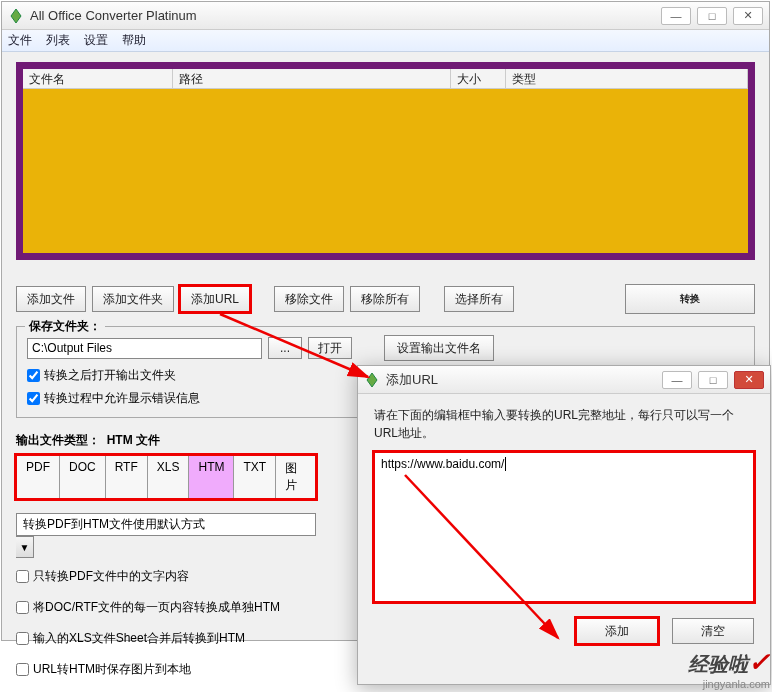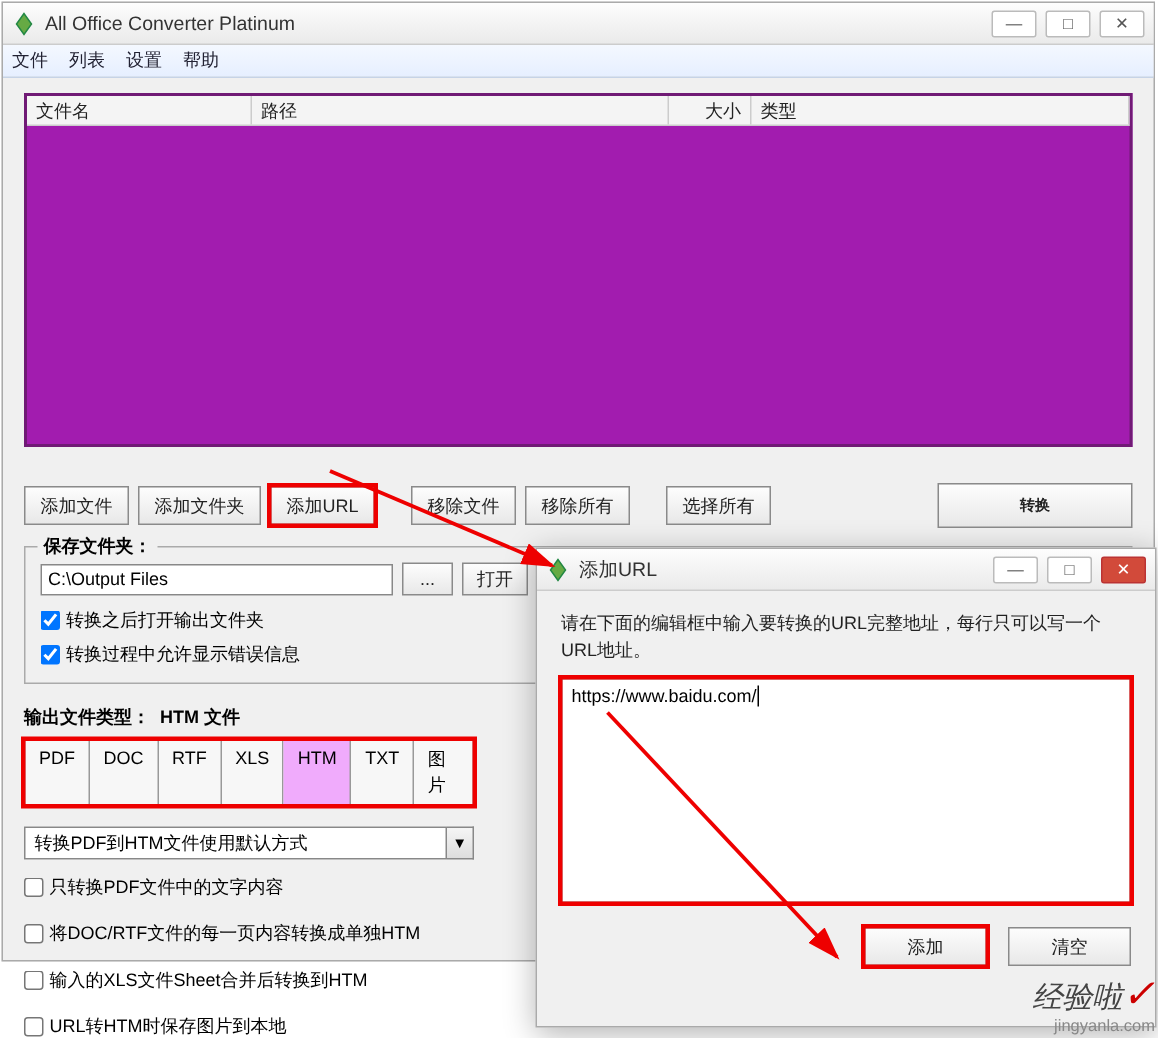--- a/index.html
+++ b/index.html
@@ -7,50 +7,50 @@
 .window { position: absolute; border: 1px solid #aaa; background: #f0f0f0; }
 .main-window { left: 1px; top: 1px; width: 769px; height: 640px; }
 .titlebar { height: 28px; background: linear-gradient(#fdfdfd,#eaeaea); border-bottom: 1px solid #ccc; display: flex; align-items: center; padding: 0 6px; }
 .title-icon { width: 16px; height: 16px; margin-right: 6px; display: inline-flex; }
 .title-text { font-size: 13px; color: #333; flex: 1; }
 .win-btns { display: flex; gap: 6px; }
 .win-btn { width: 30px; height: 18px; border: 1px solid #bbb; background: #fff; border-radius: 2px; display: flex; align-items: center; justify-content: center; font-size: 11px; color: #555; }
 .menubar { height: 22px; background: linear-gradient(#f4f8ff,#e6efff); border-bottom: 1px solid #c6d3e6; display: flex; align-items: center; padding: 0 6px; gap: 14px; font-size: 12px; color: #223; }
 .menubar span { cursor: default; }
 .content { padding: 10px 14px; }
-.filelist { border: 2px solid #701a75; background: #a21caf; height: 236px; }
+.filelist { border: 7px solid #701a75; background: #eab308; height: 198px; }
 .fl-header { display: flex; height: 20px; background: #f4f4f4; border-bottom: 1px solid #ccc; }
 .fl-col { border-right: 1px solid #ccc; padding: 2px 6px; font-size: 12px; color: #222; }
 .btn-row { display: flex; gap: 6px; margin-top: 24px; align-items: center; }
 .btn { height: 26px; padding: 0 10px; background: linear-gradient(#fdfdfd,#e8e8e8); border: 1px solid #8a8a8a; font-size: 12px; color: #222; display: inline-flex; align-items: center; justify-content: center; min-width: 68px; }
 .btn.big { min-width: 130px; height: 30px; font-size: 10px; font-weight: bold; }
 .btn.sm { min-width: 34px; padding: 0 4px; height: 22px; }
 .red-box { outline: 3px solid #e00; outline-offset: -1px; }
 .groupbox { border: 1px solid #aaa; margin-top: 12px; padding: 8px 10px 10px; position: relative; }
 .group-legend { position: absolute; top: -9px; left: 8px; background: #f0f0f0; padding: 0 4px; font-size: 12px; font-weight: bold; }
 .text-input { height: 21px; border: 1px solid #888; background: #fff; padding: 0 4px; font-size: 12px; }
 .chk-row { display: flex; align-items: center; gap: 4px; margin-top: 6px; font-size: 12px; }
 .chk-row input { margin:0; }
 .type-label { font-size: 12px; font-weight: bold; margin-top: 14px; }
 .type-tabs { display: flex; margin-top: 6px; border: 1px solid #999; background:#f7f7f7; }
 .type-tab { padding: 4px 9px; border-right: 1px solid #999; font-size: 12px; }
 .type-tab:last-child { border-right: none; }
 .type-tab.active { background: #f0abfc; }
-.dropdown { display: flex; margin-top: 14px; }
+.dropdown { display: flex; margin-top: 14px; flex-direction: column; }
 .dropdown .dd-body { flex: 1; height: 22px; border: 1px solid #888; background: #fff; padding: 2px 6px; font-size: 12px; }
 .dropdown .dd-arrow { width: 18px; height: 22px; border: 1px solid #888; border-left: none; background: linear-gradient(#f5f5f5,#ddd); display: flex; align-items: center; justify-content: center; font-size: 10px; }
 .opt-area { margin-top: 10px; }
 .dialog { left: 357px; top: 365px; width: 414px; height: 320px; box-shadow: 0 4px 20px rgba(0,0,0,0.3); }
 .dialog .win-btns .win-btn.close { background: #d24a3a; color: #fff; border-color: #b33; }
 .dialog-body { padding: 12px 16px; background: #f0f0f0; height: calc(100% - 28px); display: flex; flex-direction: column; }
 .instr { font-size: 12px; color: #222; line-height: 1.5; }
 .url-input { margin-top: 10px; height: 150px; border: 1px solid #888; background: #fff; padding: 4px 6px; font-size: 12px; position: relative; }
 .dlg-btns { display: flex; justify-content: flex-end; gap: 14px; margin-top: 16px; }
 .watermark-logo { position: absolute; right: 2px; bottom: 2px; display: flex; flex-direction: column; align-items: flex-end; color: #666; }
-.logo-big { font-size: 20px; font-weight: normal; font-style: italic; color: #444; }
+.logo-big { font-size: 20px; font-weight: bold; font-style: italic; color: #444; }
 .logo-big .check { color: #c00; font-size: 26px; }
 .logo-small { font-size: 11px; color: #888; }
 svg.arrow { position: absolute; pointer-events: none; }
 </style>
 </head>
 <body>
 
 <div class="window main-window">
   <div class="titlebar">
     <span class="title-icon">
@@ -69,21 +69,21 @@
     <span>文件</span>
     <span>列表</span>
     <span>设置</span>
     <span>帮助</span>
   </div>
   <div class="content">
     <div class="filelist">
       <div class="fl-header">
         <div class="fl-col" style="width:150px">文件名</div>
         <div class="fl-col" style="width:278px">路径</div>
-        <div class="fl-col" style="width:55px;text-align:right">大小</div>
+        <div class="fl-col" style="width:55px;">大小</div>
         <div class="fl-col" style="flex:1">类型</div>
       </div>
     </div>
 
     <div class="btn-row">
       <div class="btn">添加文件</div>
       <div class="btn">添加文件夹</div>
       <div class="btn red-box">添加URL</div>
       <div style="width:12px"></div>
       <div class="btn">移除文件</div>

